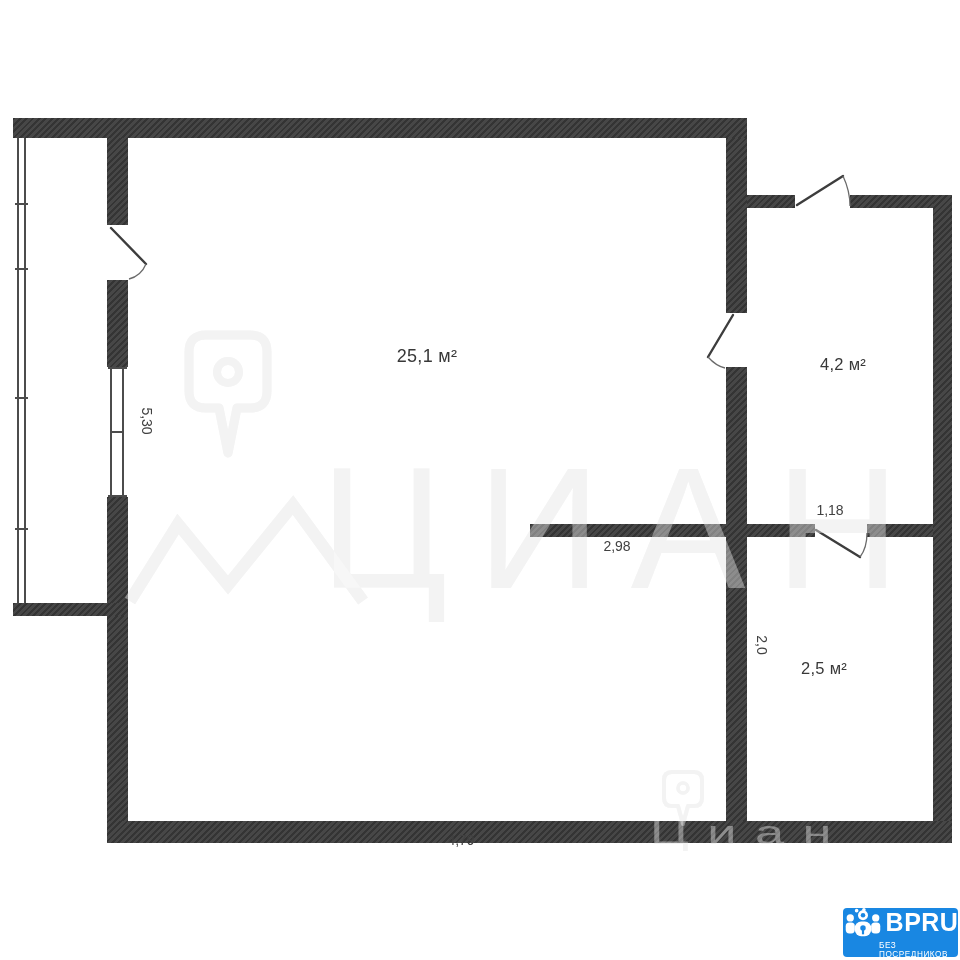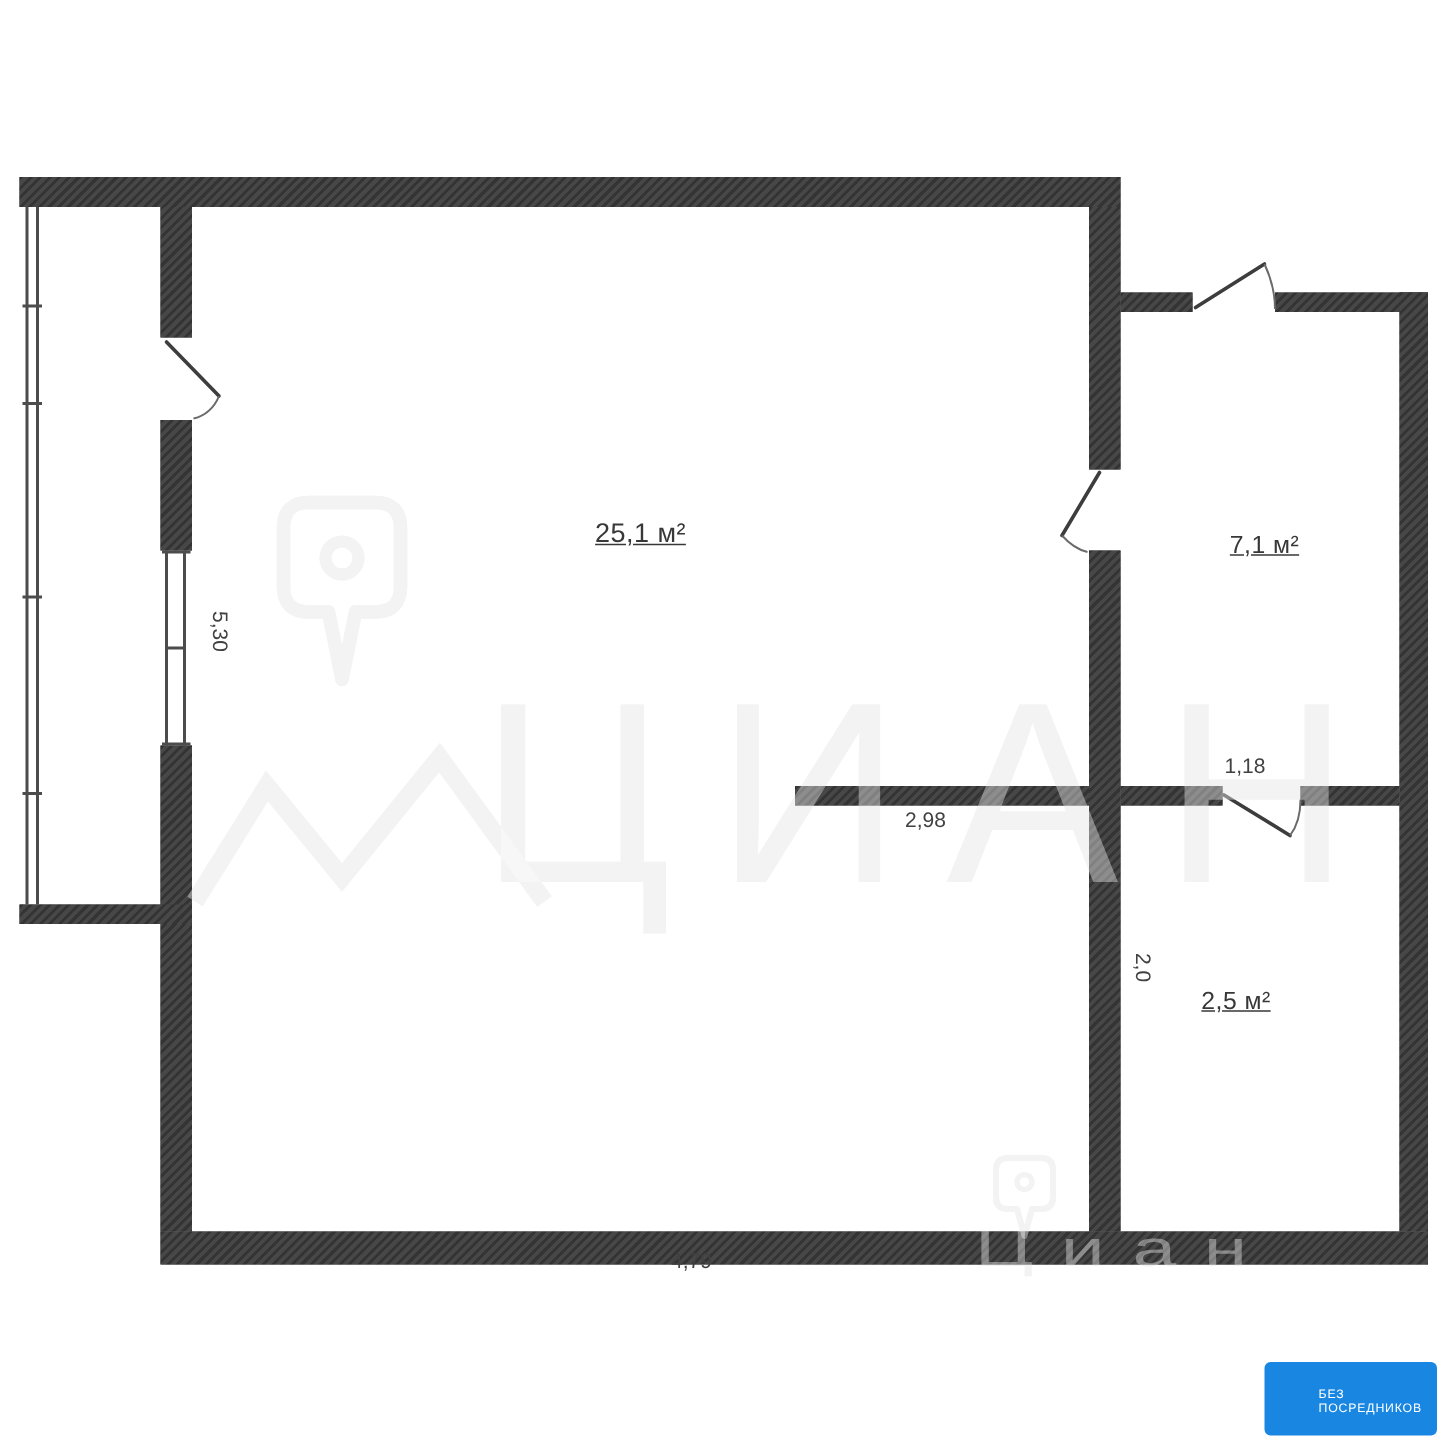--- a/index.html
+++ b/index.html
@@ -15,21 +15,21 @@
   .overlay{position:absolute;left:0;top:0;z-index:3;pointer-events:none;}
   .wm-under{position:absolute;left:0;top:0;z-index:1;pointer-events:none;}
   .wm-over{position:absolute;left:0;top:0;z-index:5;pointer-events:none;}
   .wm-under .wm-stroke{stroke:#ececec;fill:none;}
   .wm-under .wm-fill{fill:#ececec;}
   .wm-over .wm-stroke{stroke:#ffffff;fill:none;opacity:.38;}
   .wm-over .wm-fill{fill:#ffffff;opacity:.38;}
   
   .lab{position:absolute;transform:translate(-50%,-50%);white-space:nowrap;
        color:#383838;z-index:4;}
-  .room-lab{font-size:18px;letter-spacing:.3px;text-decoration:underline;}
+  .room-lab{font-size:18px;letter-spacing:.3px;}
   .room-lab.small{font-size:16.5px;}
   .dim-lab{font-size:14px;color:#414141;}
   .rot{transform:translate(-50%,-50%) rotate(90deg);}
   
   #badge{position:absolute;left:843px;top:908px;width:115px;height:49px;border-radius:4px;
          z-index:6;display:flex;flex-direction:column;align-items:center;justify-content:center;}
   #badge .row{display:flex;align-items:center;gap:3px;line-height:1;}
   #badge .title{color:#fff;font-weight:bold;font-size:25px;letter-spacing:.5px;}
   #badge .sub{color:#fff;font-size:8.2px;letter-spacing:.55px;margin-top:2px;padding-left:36px;}
 </style>
@@ -87,21 +87,21 @@
     </g>
     <g stroke="#6a6a6a" stroke-width="1.3" fill="none">
       <path d="M146,264 Q141,276 129,279"></path>
       <path d="M708,357 Q716,366 725,368"></path>
       <path d="M843,176 Q850,191 850,206"></path>
       <path d="M860,557 Q867,548 867,533"></path>
     </g>
   </svg>
 
   <div class="lab room-lab" style="left:427px;top:356px">25,1 м²</div>
-  <div class="lab room-lab small" style="left:843px;top:364px">7,1 м²</div>
+  <div class="lab room-lab small" style="left:843px;top:364px">4,2 м²</div>
   <div class="lab room-lab small" style="left:824px;top:668px">2,5 м²</div>
 
   <div class="lab dim-lab rot" style="left:147px;top:421px">5,30</div>
   <div class="lab dim-lab" style="left:617px;top:546px">2,98</div>
   <div class="lab dim-lab" style="left:830px;top:510px">1,18</div>
   <div class="lab dim-lab rot" style="left:762px;top:645px">2,0</div>
   <div class="lab dim-lab" style="left:461px;top:840px">4,79</div>
 
   <svg class="wm-over" width="960" height="960" viewBox="0 0 960 960">
     <g>
@@ -109,16 +109,32 @@
       <circle class="wm-stroke" stroke-width="8" cx="228" cy="372" r="11"></circle>
       <polyline class="wm-stroke" stroke-width="12" points="130,601 178,524 228,585 293,505 363,601"></polyline>
       <text class="wm-fill" x="320" y="588" font-size="172" letter-spacing="30">ЦИАН</text>
       <path class="wm-stroke" stroke-width="4" stroke-linejoin="round" d="M672,772 L694,772 Q702,772 702,780 L702,798 Q702,806 694,806 L688,806 L683,824 L678,806 L672,806 Q664,806 664,798 L664,780 Q664,772 672,772 Z"></path>
       <circle class="wm-stroke" stroke-width="3.5" cx="683" cy="788" r="5"></circle>
       <text class="wm-fill" x="650" y="844" font-size="34" letter-spacing="12" textLength="200" lengthAdjust="spacingAndGlyphs">Циан</text>
     </g>
   </svg>
 
   <div id="badge" title="BPRU" style="background: rgb(25, 135, 226);">
+    <div class="row">
+      <svg width="40" height="33" viewBox="0 0 44 36">
+        <circle cx="15" cy="5" r="2" fill="#fff"></circle>
+        <circle cx="23" cy="4" r="2" fill="#fff"></circle>
+        <circle cx="8" cy="13" r="4" fill="#fff"></circle>
+        <circle cx="36" cy="13" r="4" fill="#fff"></circle>
+        <rect x="3" y="18" width="10" height="12" rx="4" fill="#fff"></rect>
+        <rect x="31" y="18" width="10" height="12" rx="4" fill="#fff"></rect>
+        <circle cx="22" cy="10" r="5.5" fill="#fff"></circle>
+        <circle cx="22" cy="10" r="2.5" fill="#1987e2"></circle>
+        <rect x="13" y="17" width="18" height="16" rx="7" fill="#fff"></rect>
+        <circle cx="22" cy="24" r="3" fill="#1987e2"></circle>
+        <rect x="20.8" y="25" width="2.4" height="6" fill="#1987e2"></rect>
+      </svg>
+      <span class="title">BPRU</span>
+    </div>
     <div class="sub">БЕЗ ПОСРЕДНИКОВ</div>
   </div>
 
 </div>
 
 </body></html>

